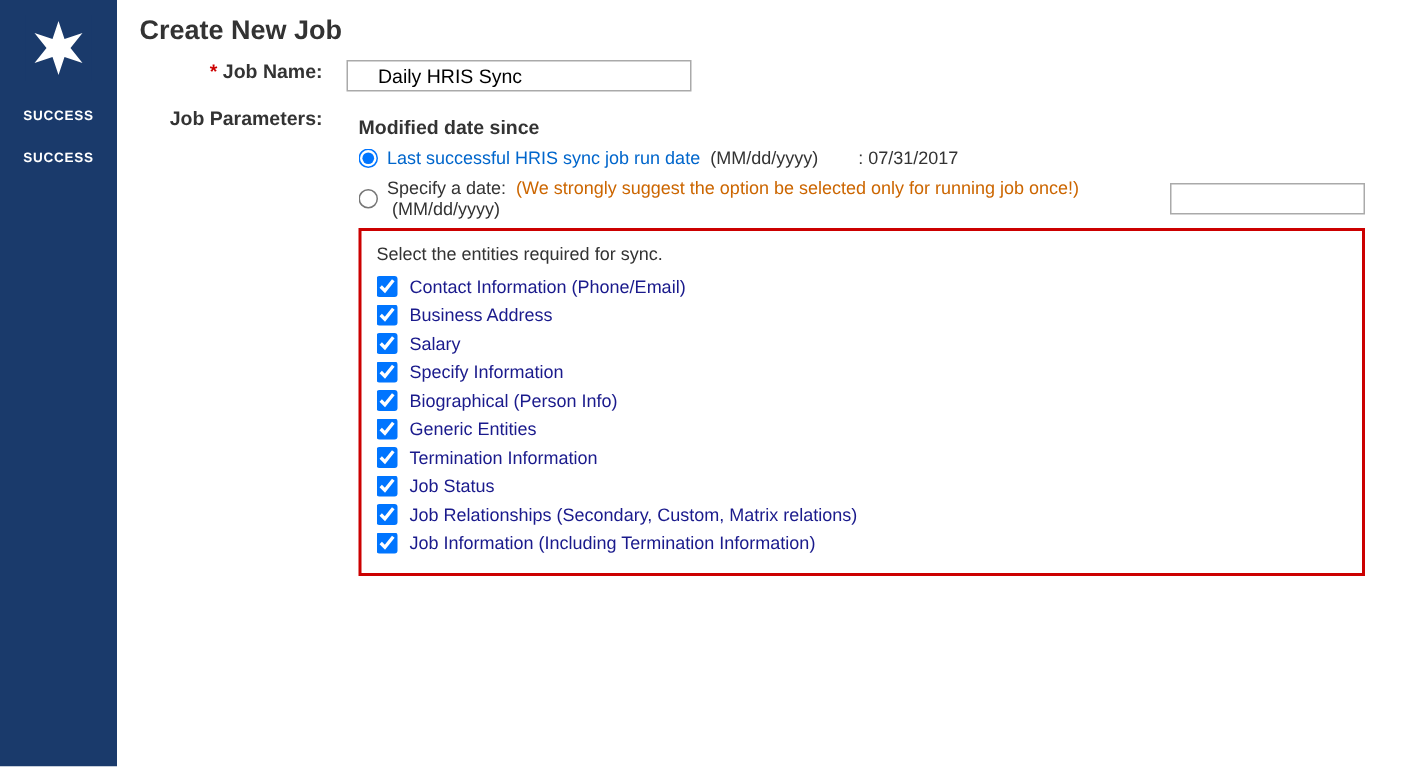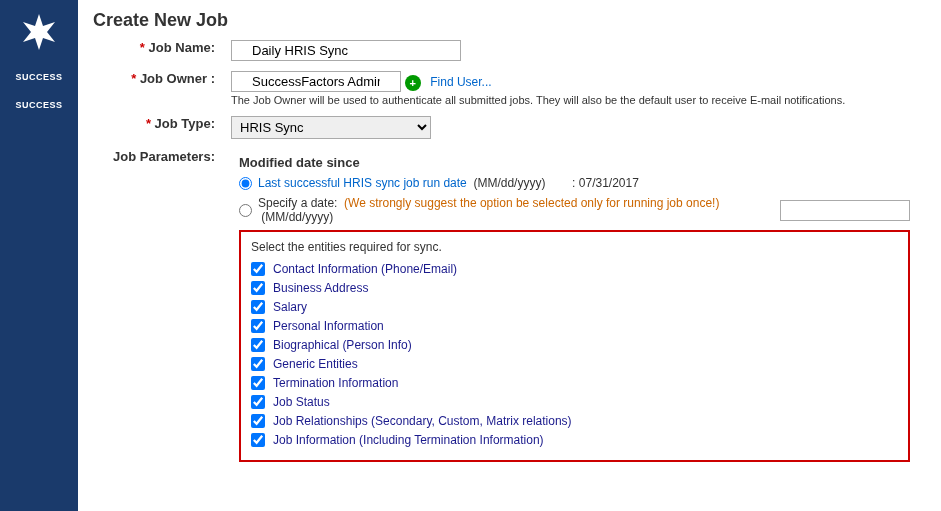--- a/index.html
+++ b/index.html
@@ -259,41 +259,20 @@
         <tr>
       <td class="label-cell">
         <span class="req">*</span> Job Name:
       </td>
       <td>
         <input type="text" class="job-name-input" value="Daily HRIS Sync" style="">
       </td>
     </tr>
     <tr>
       <td class="label-cell">
-        <span class="req">*</span> Job Owner :
-      </td>
-      <td>
-        <input type="text" class="job-owner-input" value="SuccessFactors Administrat" style="">
-        <span class="find-user-icon">+</span>
-        <a href="#" class="find-user-link">Find User...</a>
-        <div class="owner-desc">The Job Owner will be used to authenticate all submitted jobs. They will also be the default user to receive E-mail notifications.</div>
-      </td>
-    </tr>
-    <tr>
-      <td class="label-cell">
-        <span class="req">*</span> Job Type:
-      </td>
-      <td>
-        <select>
-          <option>HRIS Sync</option>
-        </select>
-      </td>
-    </tr>
-    <tr>
-      <td class="label-cell">
         Job Parameters:
       </td>
       <td>
         <div class="params-section">
           <div class="params-label">Modified date since</div>
 
           <div class="radio-row">
             <input type="radio" name="dateMode" checked="" style="">
             <span>
               <span class="highlight">Last successful HRIS sync job run date</span>
@@ -322,21 +301,21 @@
             <div class="entity-row">
               <input type="checkbox" checked="" style="">
               <span class="entity-label">Business Address</span>
             </div>
             <div class="entity-row">
               <input type="checkbox" checked="" style="">
               <span class="entity-label">Salary</span>
             </div>
             <div class="entity-row">
               <input type="checkbox" checked="" style="">
-              <span class="entity-label">Personal Information</span>
+              <span class="entity-label">Specify Information</span>
             </div>
             <div class="entity-row">
               <input type="checkbox" checked="" style="">
               <span class="entity-label">Biographical (Person Info)</span>
             </div>
             <div class="entity-row">
               <input type="checkbox" checked="" style="">
               <span class="entity-label">Generic Entities</span>
             </div>
             <div class="entity-row">

